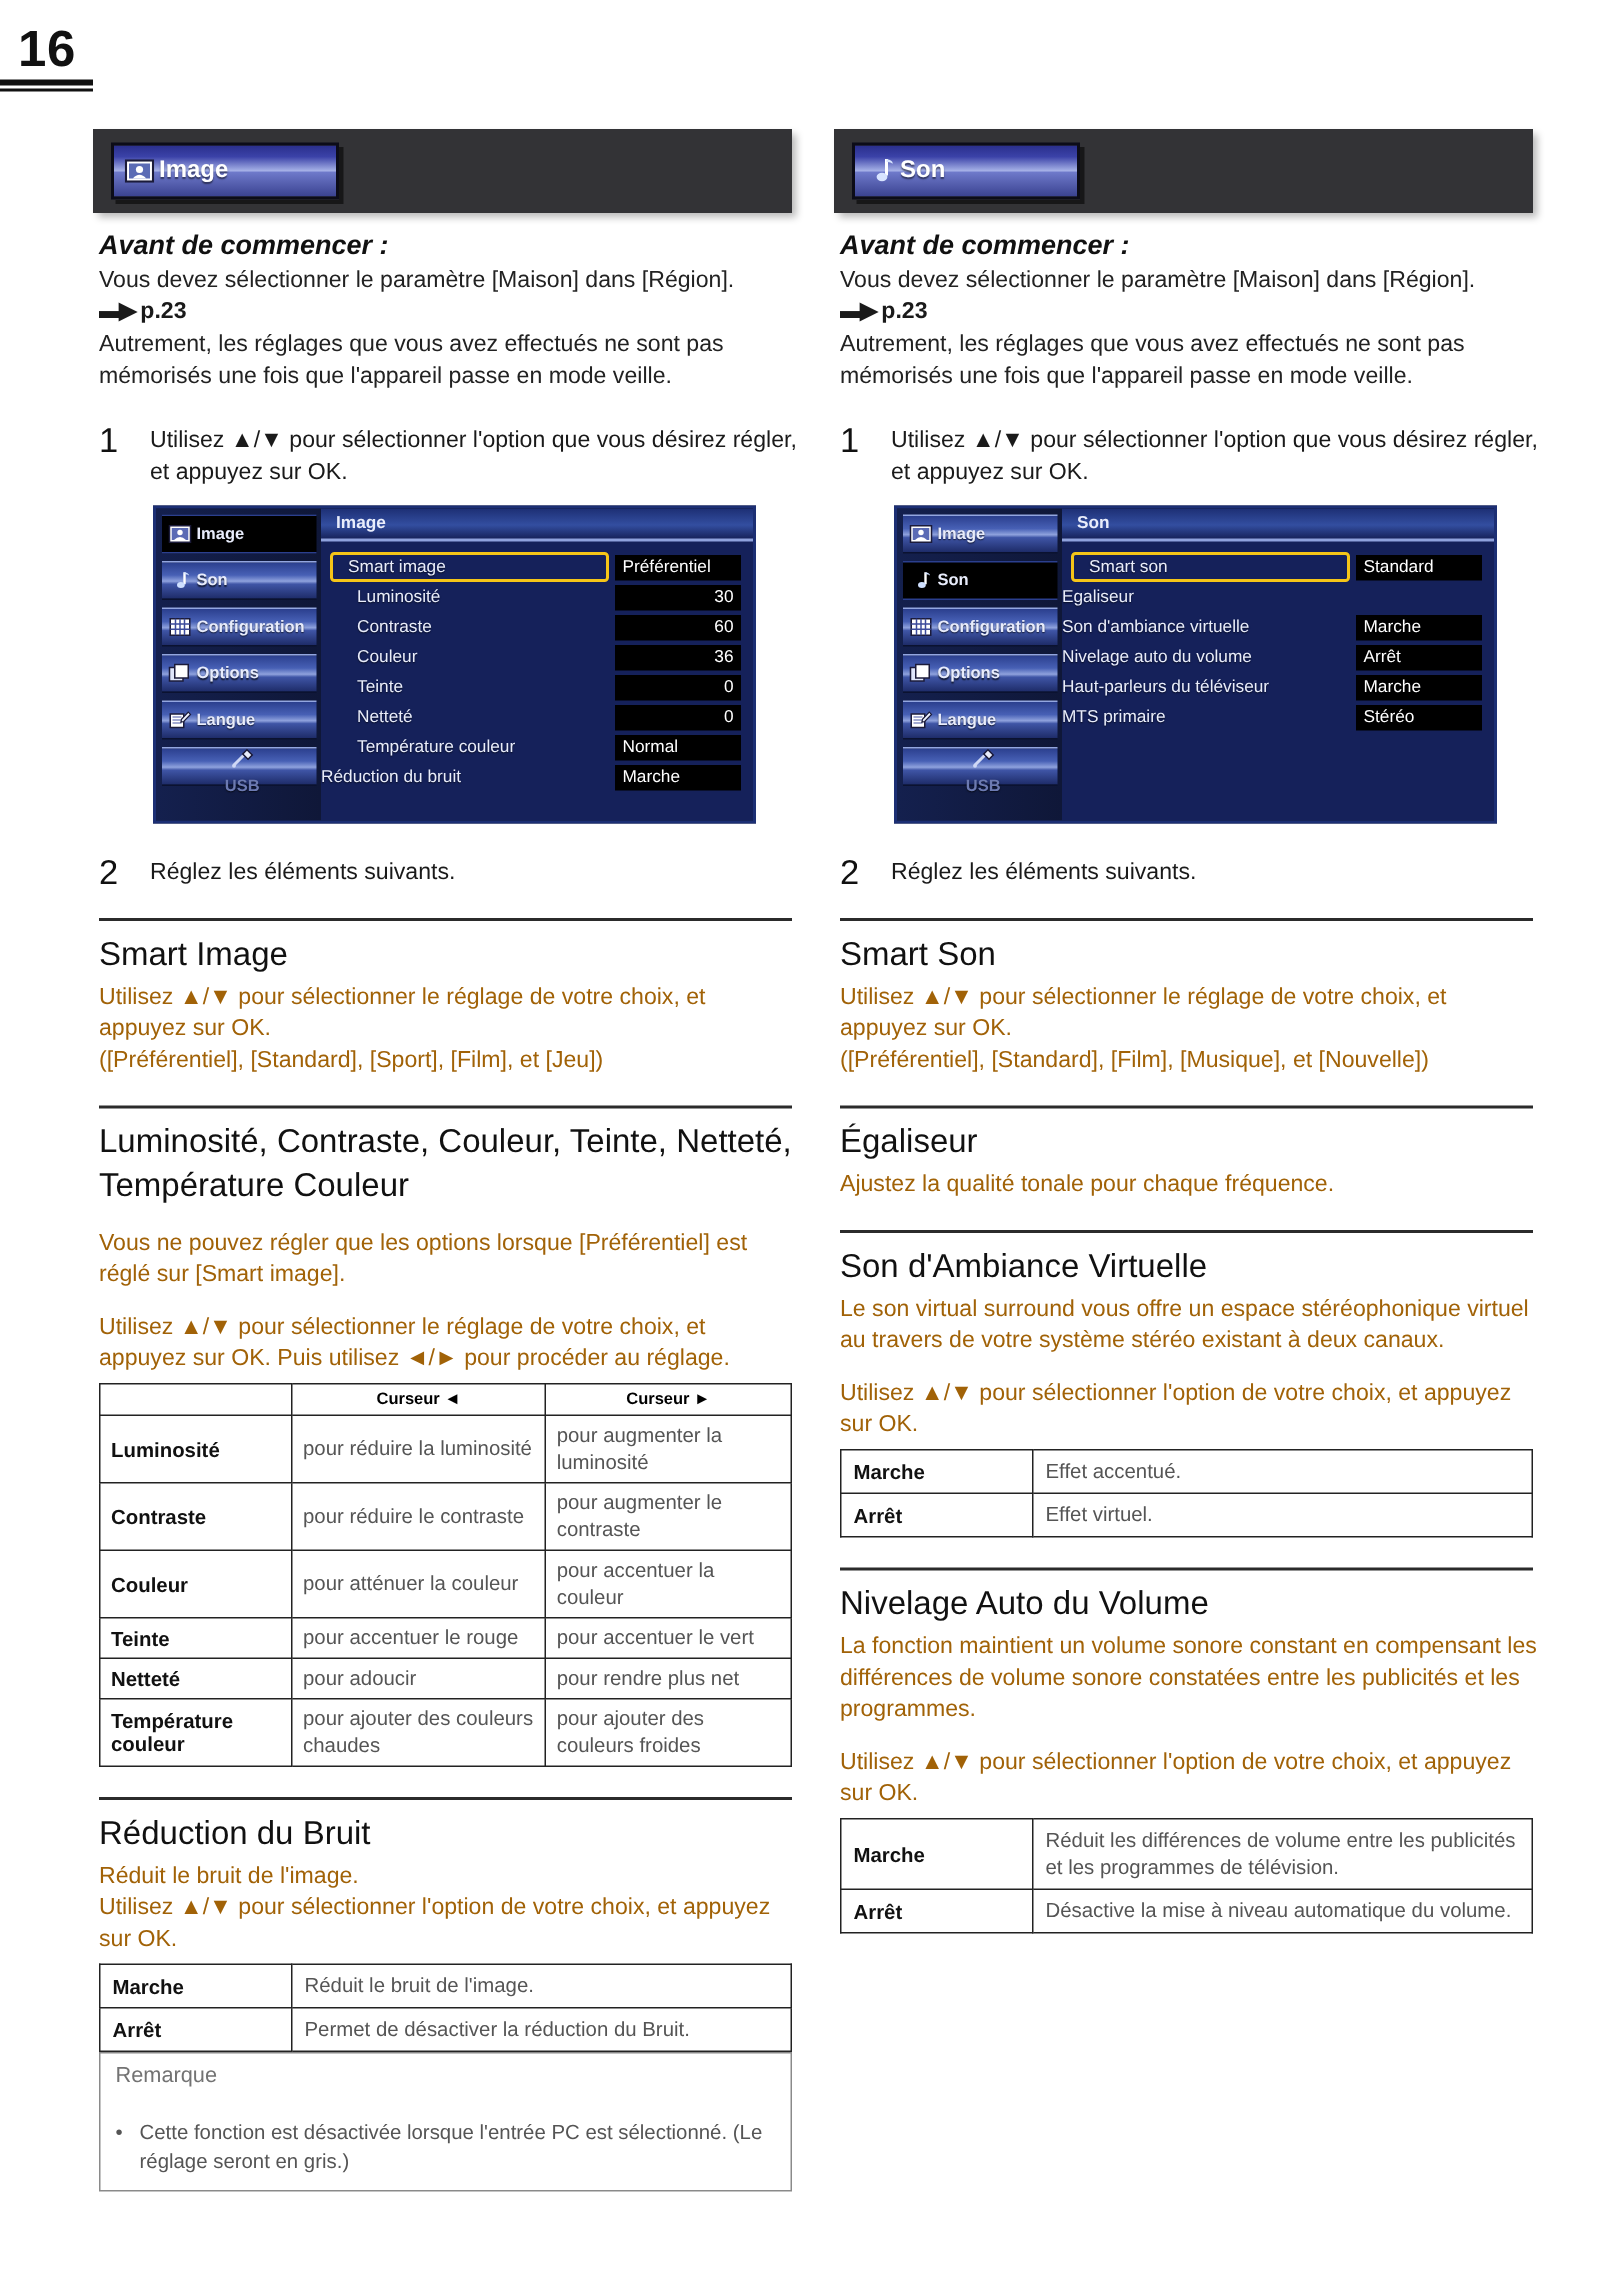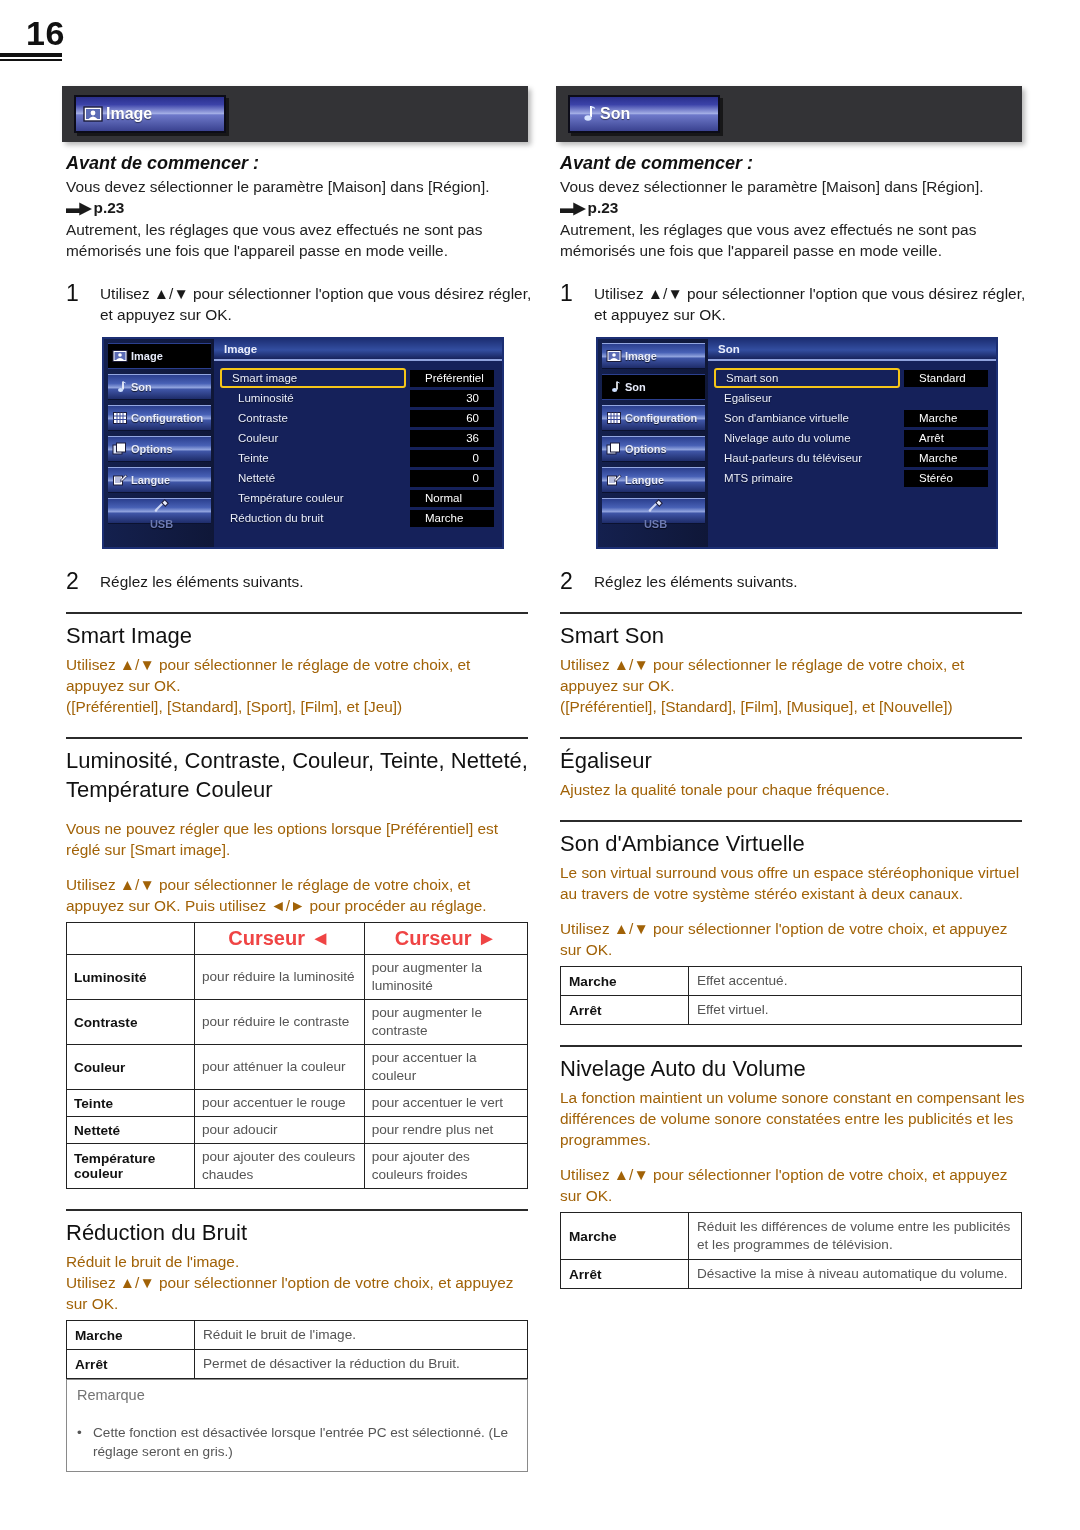--- a/index.html
+++ b/index.html
@@ -10,21 +10,21 @@
     font-family: "Liberation Sans", sans-serif;
     color: #1a1a1a;
     overflow: hidden;
   }
   .page { position: relative; width: 1080px; height: 1530px; }
 
   
   .pagenum-wrap { position: absolute; left: 0; top: 14px; width: 200px; }
   .pagenum {
     font-size: 34px; font-weight: 700; letter-spacing: 0.5px;
-    padding-left: 26px; line-height: 38px; color: #111;
+    padding-left: 12px; line-height: 38px; color: #111;
   }
   .pagenum-rule1 { width: 62px; height: 4px; background: #111; margin-top: 1px; }
   .pagenum-rule2 { width: 62px; height: 2px; background: #111; margin-top: 2px; }
 
   
   .col { position: absolute; top: 86px; width: 470px; }
   .col-left  { left: 62px; }
   .col-right { left: 556px; }
 
   
@@ -95,32 +95,32 @@
   .osd-main { flex: 1; display: flex; flex-direction: column; background:#15215a; }
   .osd-title {
     height: 22px; padding-left: 10px; display: flex; align-items: center;
     background: linear-gradient(to bottom,#1d2f74,#334ea0 55%,#17235c);
     color: #e9edfb; font-size: 11.5px; font-weight: 600;
     border-bottom: 2px solid #8fa2dd;
   }
   .osd-rows { position: relative; flex: 1; padding: 7px 8px 0 0; }
   .osd-row { display: flex; align-items: center; height: 20px; margin-bottom: 0px; }
   .osd-label {
-    flex: 1; color: #e9edfb; font-size: 11.5px; padding-left: 16px;
+    flex: 1; color: #e9edfb; font-size: 11.5px; 
     text-shadow: 0 1px 1px rgba(0,0,0,0.6); white-space: nowrap;
   }
   .osd-row.indent .osd-label { padding-left: 24px; }
   .osd-row.sel .osd-label {
     margin-left: 6px; padding-left: 10px; border: 2px solid #f5c518; border-radius: 3px;
     height: 20px; display: flex; align-items: center; margin-right: 4px;
   }
   .osd-val {
     width: 84px; flex: 0 0 84px; height: 17px; background: #000000;
     color: #ffffff; font-size: 11.5px; display: flex; align-items: center;
-    padding: 0 15px; white-space: nowrap;
+    padding: 0 5px; white-space: nowrap;
   }
   .osd-val.right { justify-content: flex-end; }
   .osd-val.empty { background: transparent; }
 
   
   .rule { height: 2px; background: #2b2b2b; margin: 20px 4px 0 4px; }
   .h2 {
     font-size: 22px; font-weight: 400; line-height: 29px;
     margin: 7px 0 4px 4px; color: #111;
   }
@@ -128,21 +128,21 @@
   .body.gap { margin-top: 14px; }
 
   
   table.tbl {
     border-collapse: collapse; margin: 6px 0 0 4px; width: 462px;
     font-size: 13.6px;
   }
   table.tbl td, table.tbl th {
     border: 1.6px solid #222; padding: 4px 7px; vertical-align: middle; text-align: left;
   }
-  table.tbl th { font-weight: 700; text-align: center; font-size: 20px; color:#ef4444; }
+  table.tbl th { font-weight: 700; text-align: center; font-size: 11px; color:#000000; }
   table.tbl td.key { font-weight: 700; color: #111; width: 128px; }
   table.tbl td.desc { color: #555; line-height: 18px; }
 
   table.tbl2 { border-collapse: collapse; margin: 6px 0 0 4px; width: 462px; font-size: 13.6px; }
   table.tbl2 td { border: 1.6px solid #222; padding: 5px 8px; vertical-align: middle; }
   table.tbl2 td.key { font-weight: 700; width: 128px; color:#111; }
   table.tbl2 td.desc { color: #555; line-height: 18px; }
 
   
   .remark {

